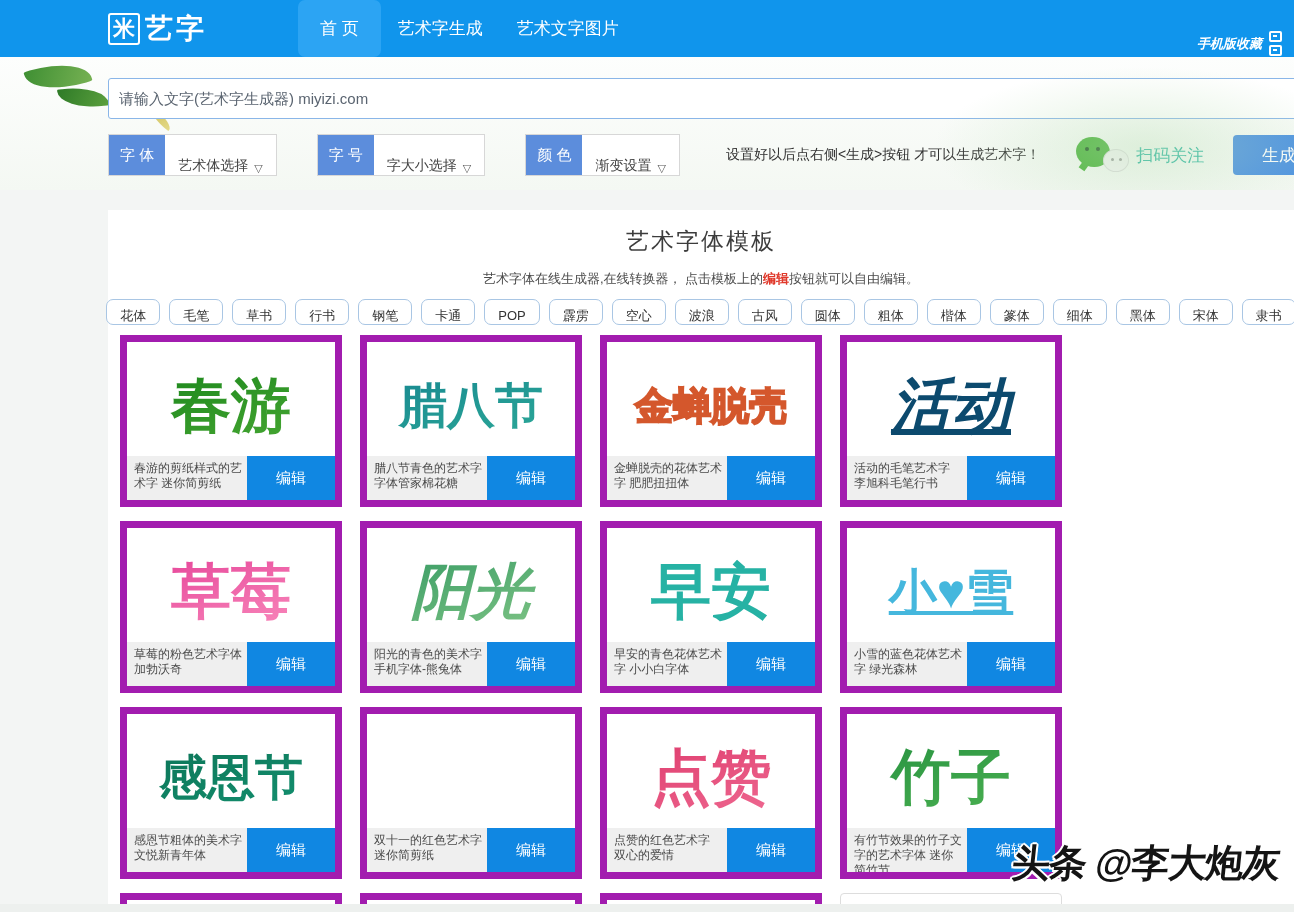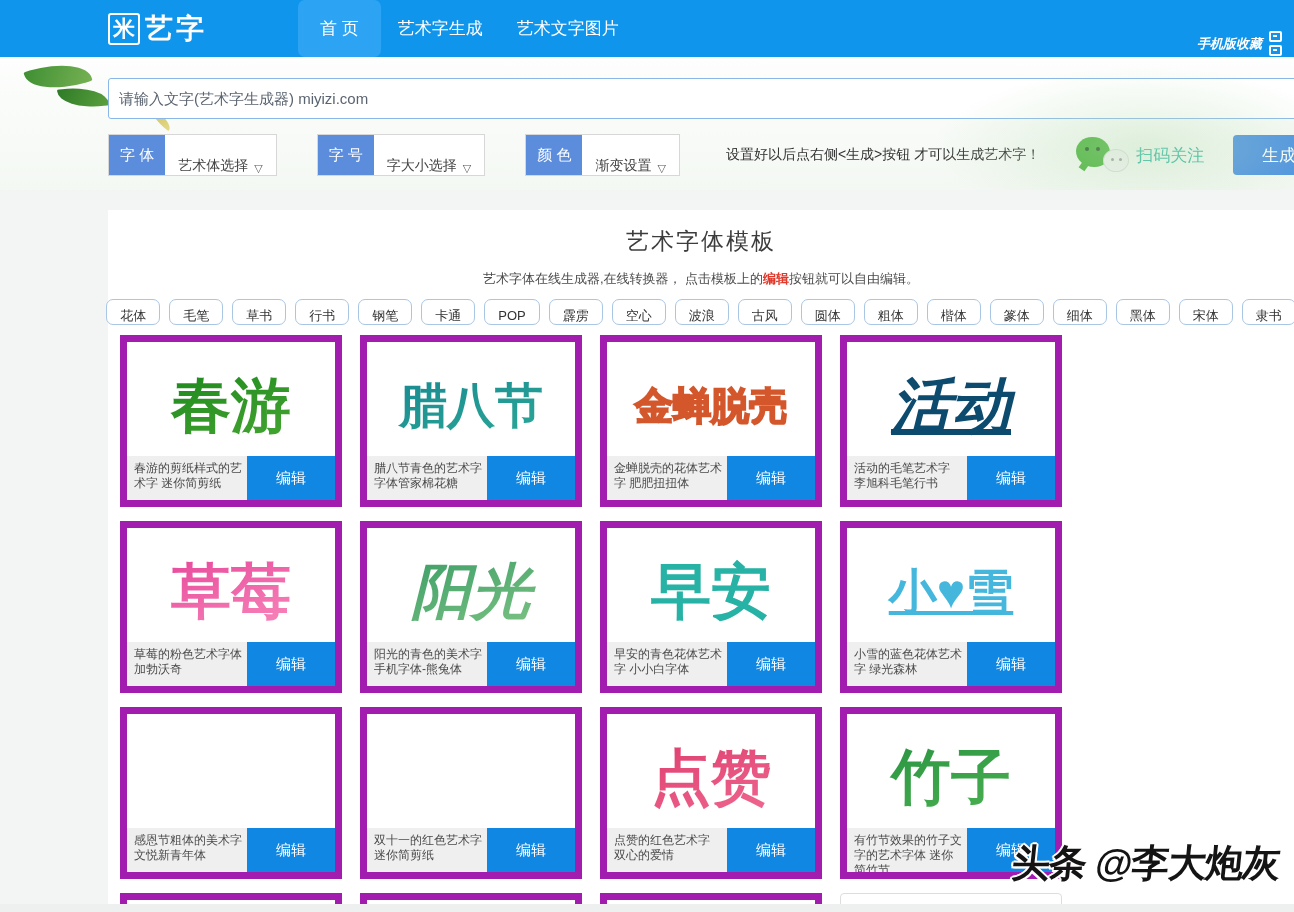--- a/index.html
+++ b/index.html
@@ -228,20 +228,21 @@
           </div>
         </article>
         <article class="card">
           <div class="card-art" style="font-size: 48px; color: rgb(69, 183, 221); text-decoration: underline;">小♥雪</div>
           <div class="card-caption">
             <div class="card-desc">小雪的蓝色花体艺术字 绿光森林</div>
             <button class="edit-btn">编辑</button>
           </div>
         </article>
         <article class="card">
+          <div class="card-art" style="font-size: 48px; background-image: linear-gradient(160deg, rgb(10, 107, 79), rgb(22, 154, 120)); background-clip: text; -webkit-text-fill-color: transparent; color: rgb(10, 107, 79);">感恩节</div>
           <div class="card-caption">
             <div class="card-desc">感恩节粗体的美术字 文悦新青年体</div>
             <button class="edit-btn">编辑</button>
           </div>
         </article>
         <article class="card">
           <div class="card-caption">
             <div class="card-desc">双十一的红色艺术字 迷你简剪纸</div>
             <button class="edit-btn">编辑</button>
           </div>

